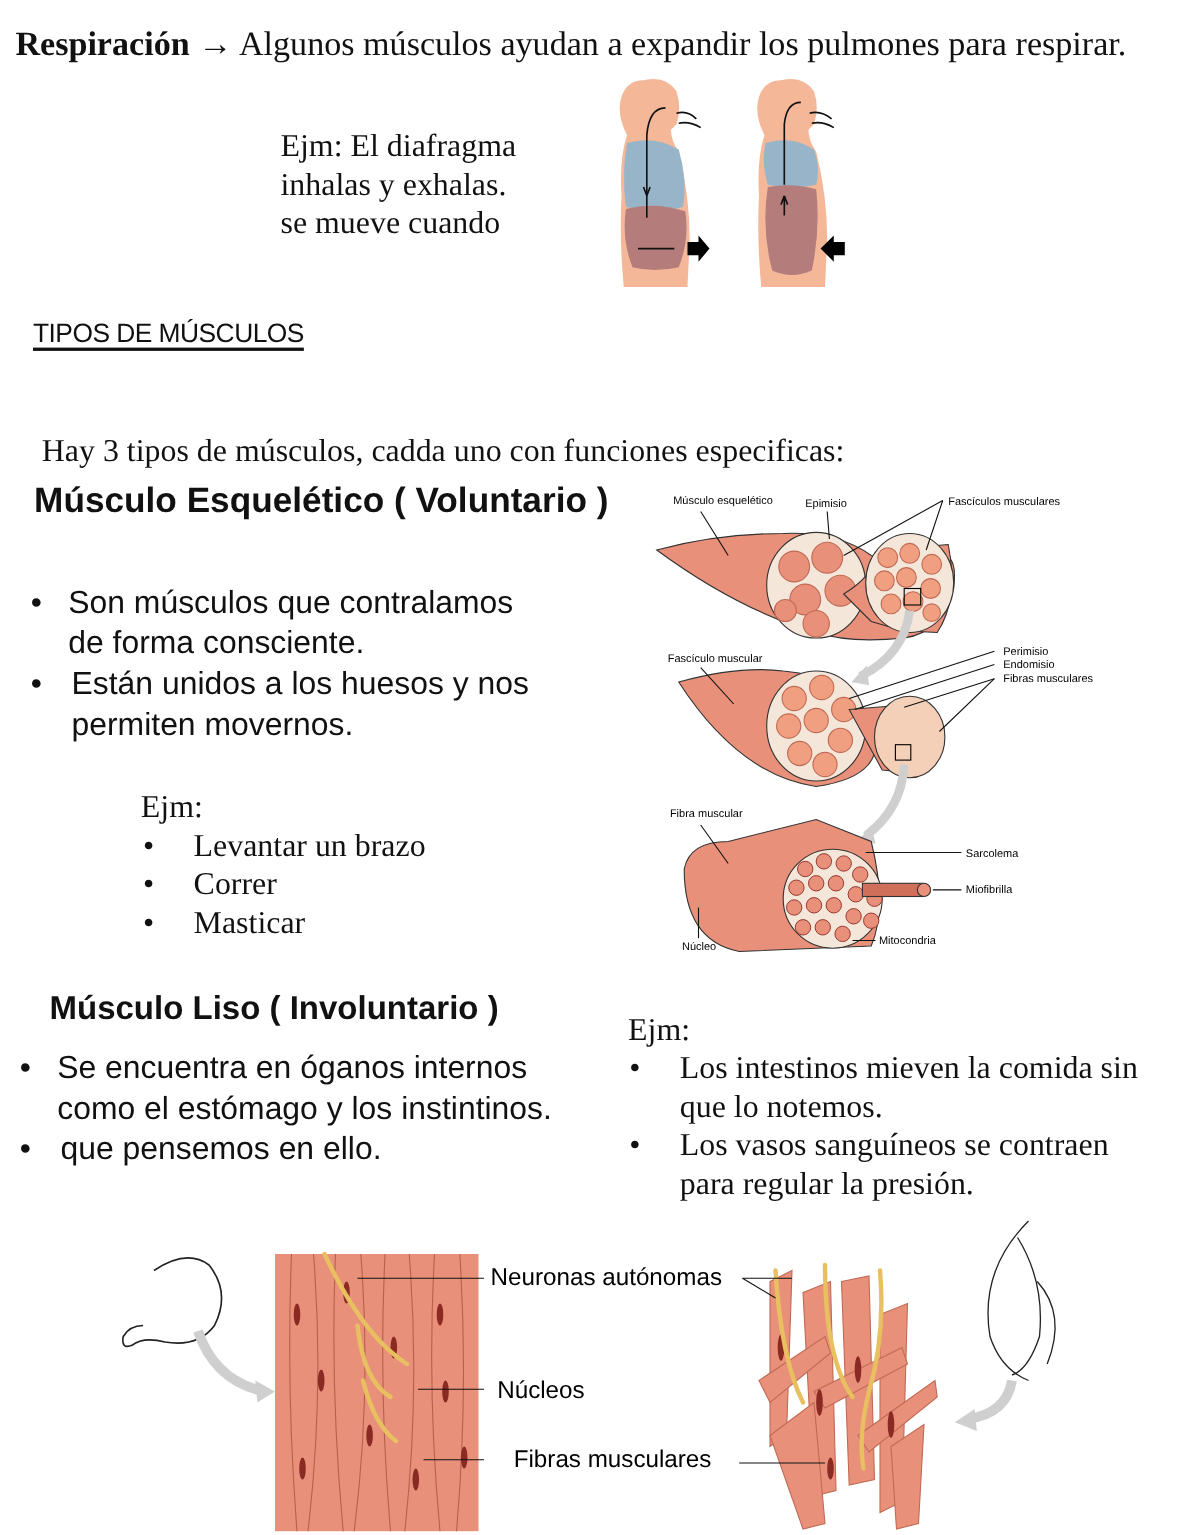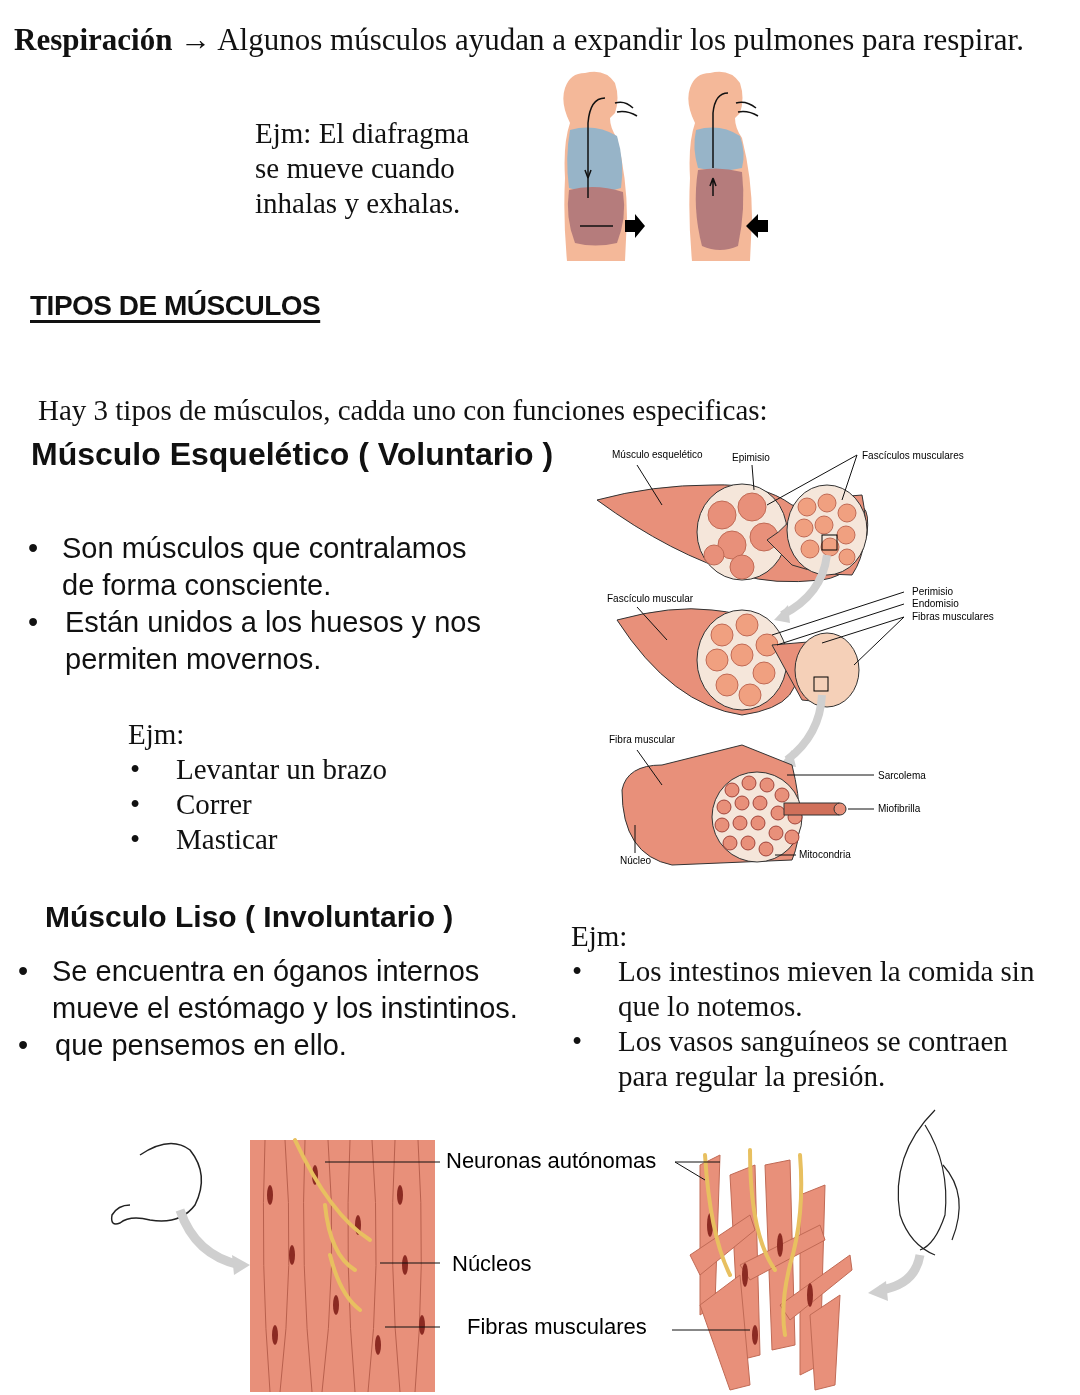--- a/index.html
+++ b/index.html
@@ -5,21 +5,21 @@
   html, body { margin: 0; padding: 0; background: #ffffff; }
   body { width: 1080px; height: 1395px; position: relative; overflow: hidden; color: #111; }
   .abs { position: absolute; }
   .serif { font-family: "Liberation Serif", "DejaVu Serif", serif; }
   .sans { font-family: "Liberation Sans", "DejaVu Sans", sans-serif; }
 
   .resp-line { left: 14px; top: 22px; font-size: 31px; white-space: nowrap; }
   .resp-line b { font-weight: bold; }
   .ejm-resp { left: 255px; top: 116px; font-size: 29px; line-height: 35px; }
 
-  .title { left: 30px; top: 290px; font-size: 28px; font-weight: bold; text-decoration: underline; text-decoration-thickness: 3px; text-underline-offset: 5px; letter-spacing: -0.5px; }
+  .title { left: 30px; top: 290px; font-size: 24px; font-weight: normal; text-decoration: underline; text-decoration-thickness: 3px; text-underline-offset: 5px; letter-spacing: -0.5px; }
   .intro { left: 38px; top: 362px; font-size: 29px; white-space: nowrap; margin-top: 32px; }
 
   .h-skel { left: 31px; top: 436px; font-size: 32px; font-weight: bold; white-space: nowrap; }
   .h-liso { left: 45px; top: 900px; font-size: 30px; font-weight: bold; white-space: nowrap; }
 
   .bullets { margin: 0; padding: 0; list-style: none; }
   .bullets li { position: relative; }
   .bullets li .dot { position: absolute; left: -34px; }
   .sk-bullets { left: 62px; top: 530px; font-size: 29px; line-height: 37px; }
   .liso-bullets { left: 52px; top: 953px; font-size: 29px; line-height: 37px; }
@@ -37,22 +37,22 @@
 <body>
 
 <div class="abs serif resp-line">
   <b>Respiración</b>
   <span>→</span>
   <span>Algunos músculos ayudan a expandir los pulmones para respirar.</span>
 </div>
 
 <div class="abs serif ejm-resp">
   <div>Ejm: El diafragma</div>
+  <div>inhalas y exhalas.</div>
   <div>se mueve cuando</div>
-  <div>inhalas y exhalas.</div>
 </div>
 
 <svg class="abs" style="left:555px;top:68px" width="230" height="196">
 
   <g>
     <path d="M30 5 Q50 0 60 15 Q65 30 60 45 L55 50 Q55 60 62 70 Q72 110 72 150 L70 193 L12 193 Q8 150 10 110 Q8 75 15 55 Q5 35 10 20 Q15 5 30 5 Z" fill="#f4b899"></path>
     <path d="M15 62 Q40 55 62 68 Q70 95 66 120 Q40 128 14 120 Q10 90 15 62 Z" fill="#97b4c8"></path>
     <path d="M14 122 Q40 115 68 124 Q72 150 62 175 Q40 180 20 175 Q10 150 14 122 Z" fill="#b57c7c"></path>
     <path d="M33 130 L33 55 Q35 30 50 30" stroke="#111" fill="none" stroke-width="1.5"></path>
     <path d="M33 110 L30 102 M33 110 L36 102" stroke="#111" stroke-width="1.5"></path>
@@ -195,21 +195,21 @@
   <text x="28" y="419" class="fig-label">Núcleo</text>
   <line x1="43" y1="408" x2="43" y2="380" stroke="#111"></line>
 </svg>
 
 <div class="abs sans h-liso">Músculo Liso ( Involuntario )</div>
 
 <ul class="abs sans bullets liso-bullets">
   <li>
     <span class="dot">•</span>
     <div>Se encuentra en óganos internos</div>
-    <div>mueve el estómago y los instintinos.</div>
+    <div>como el estómago y los instintinos.</div>
   </li>
   <li style="left:3px">
     <span class="dot" style="left:-37px">•</span>
     <div>que pensemos en ello.</div>
   </li>
 </ul>
 
 <div class="abs serif ex-liso-label">Ejm:</div>
 <ul class="abs serif bullets ex-liso">
   <li>

